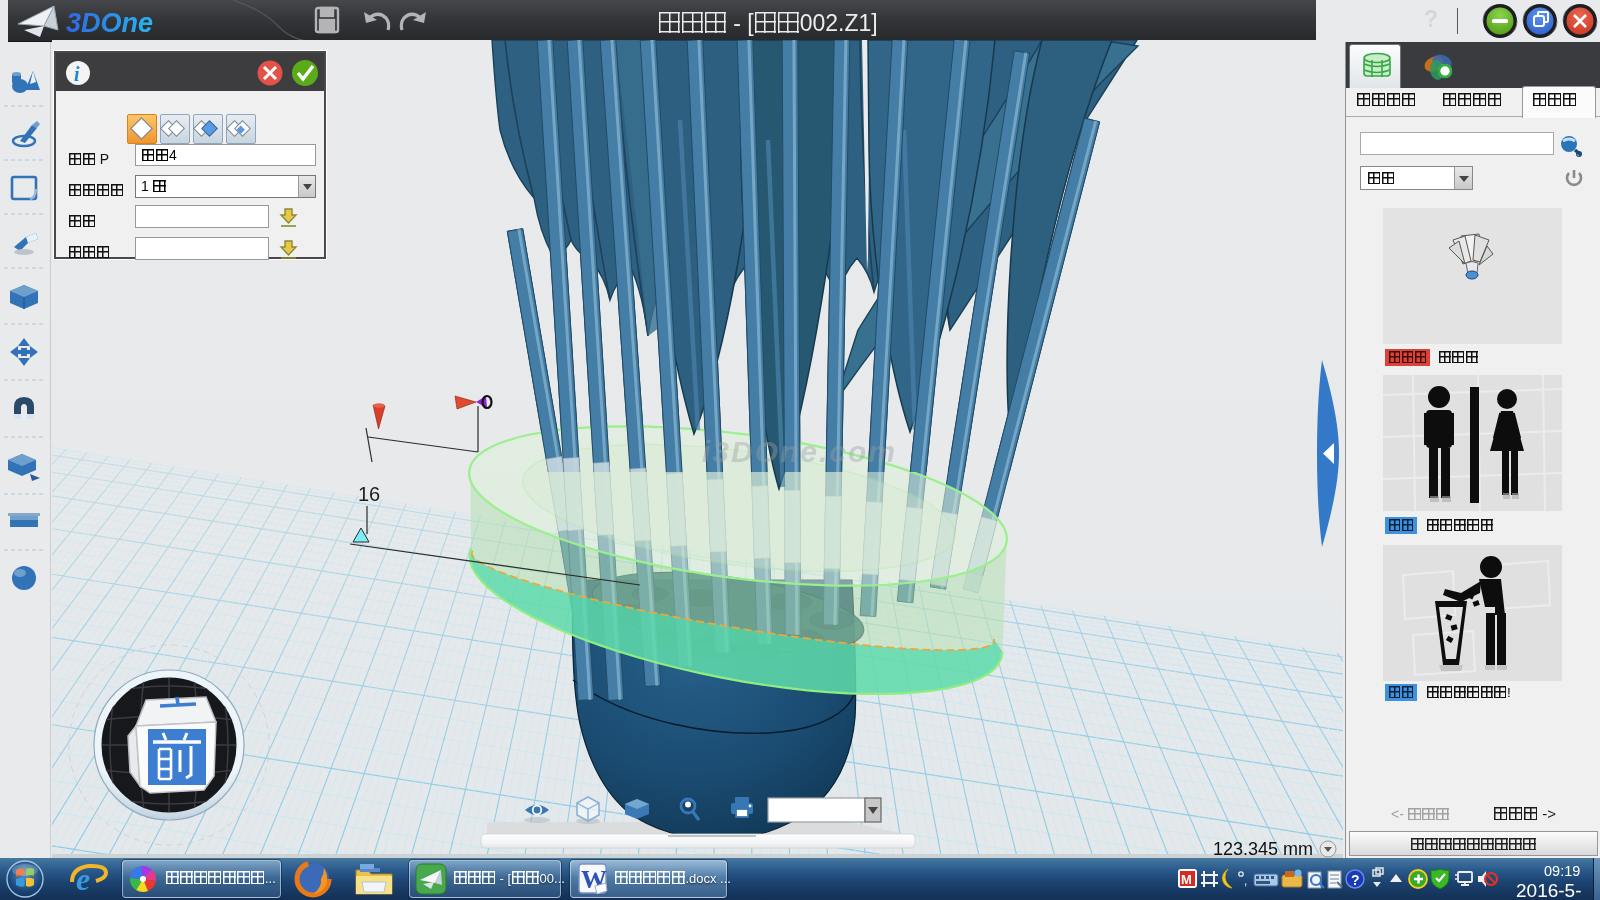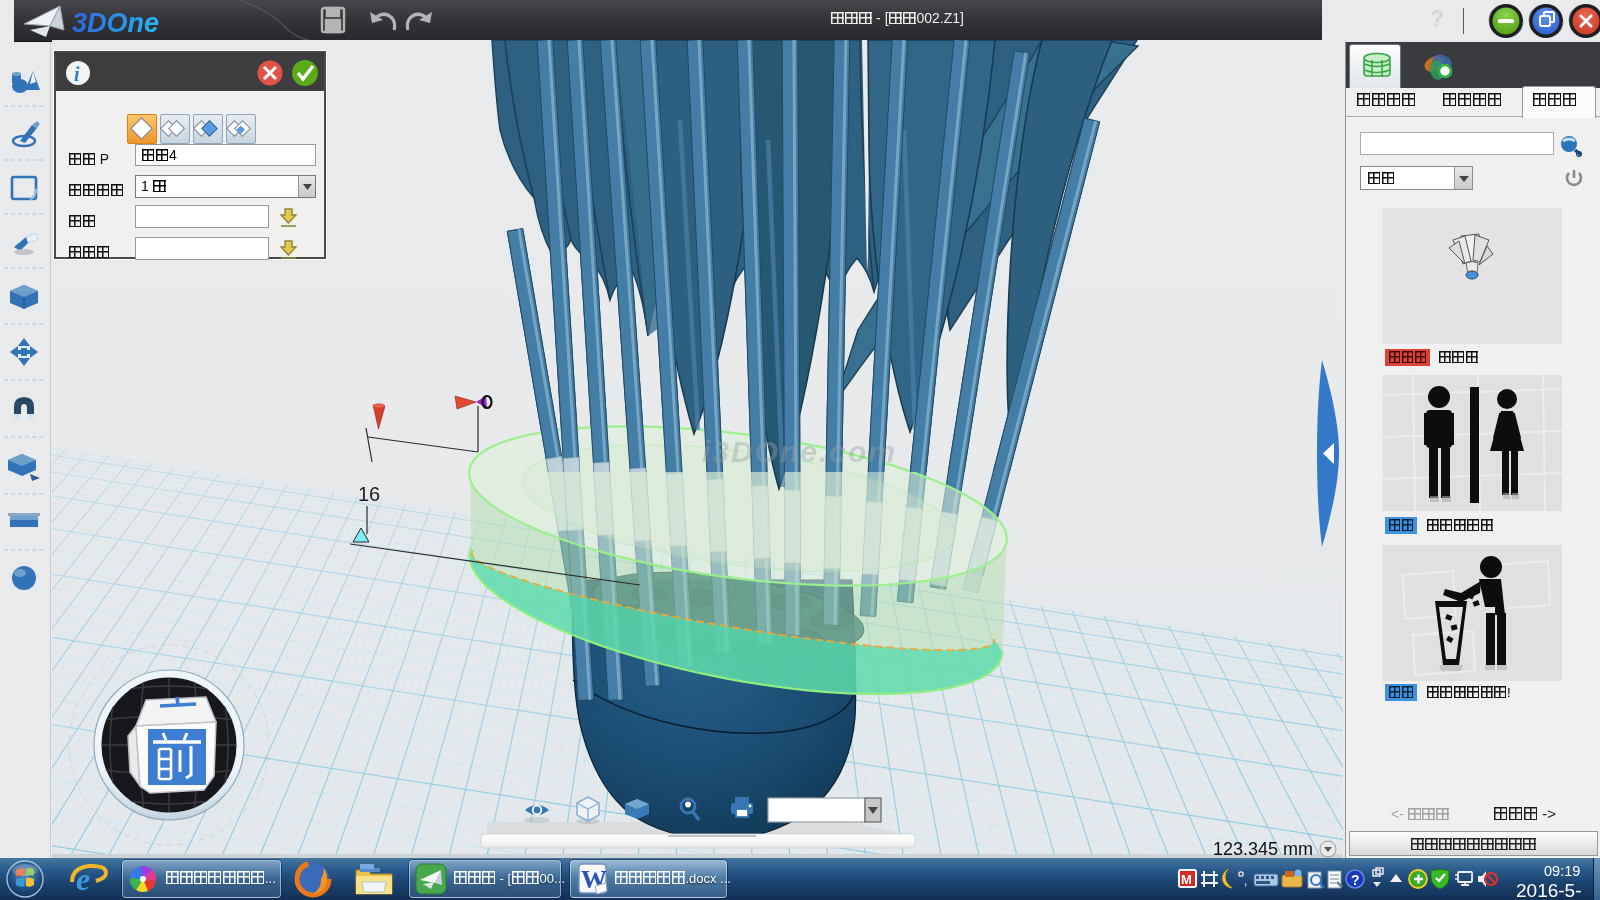--- a/index.html
+++ b/index.html
@@ -6,21 +6,21 @@
 .cj{display:inline-block;width:0.9em;height:0.9em;margin:0 0.05em;vertical-align:-0.08em;
 background:
 linear-gradient(currentColor,currentColor) 50% 0/1.5px 100% no-repeat,
 linear-gradient(currentColor,currentColor) 0 0/100% 1.5px no-repeat,
 linear-gradient(currentColor,currentColor) 0 46%/100% 1.5px no-repeat,
 linear-gradient(currentColor,currentColor) 0 100%/100% 1.5px no-repeat,
 linear-gradient(currentColor,currentColor) 0 0/1.5px 100% no-repeat,
 linear-gradient(currentColor,currentColor) 100% 0/1.5px 100% no-repeat}
 </style></head><body>
 
-<div class="abs" style="left:14px;top:0;width:1308px;height:42px;background:linear-gradient(#46474b,#353639 45%,#27282c);border-bottom:1px solid #151518">
+<div class="abs" style="left:8px;top:0;width:1308px;height:42px;background:linear-gradient(#46474b,#353639 45%,#27282c);border-bottom:1px solid #151518">
  <svg class="abs" style="left:6px;top:4px" width="230" height="36" viewBox="0 0 230 36">
   <defs>
         <linearGradient id="lg3d" x1="0" y1="0" x2="1" y2="0">
           <stop offset="0" stop-color="#2f66dd"></stop>
           <stop offset="1" stop-color="#29b5f2"></stop>
         </linearGradient>
       </defs>
   <path d="M 4,20 L 40,2 L 30,22 Z" fill="#eef2f6" stroke="#9aa4ac" stroke-width="1"></path>
   <path d="M 40,2 L 30,22 L 44,26 Z" fill="#c9d2da" stroke="#9aa4ac" stroke-width="1"></path>
   <path d="M 10,26 L 30,22 L 26,33 Z" fill="#dfe6ec"></path>
@@ -33,21 +33,21 @@
   <g stroke="#b4b4b6" fill="none" stroke-width="2.4">
    <rect x="8" y="2" width="22" height="24" rx="2"></rect>
         <rect x="13" y="2" width="12" height="8" fill="#b4b4b6"></rect>
         <rect x="12" y="14" width="14" height="12" fill="#b4b4b6"></rect>
    <path d="M 60,13 Q 70,4 78,12 Q 82,17 80,24" stroke-width="3.2"></path>
    <path d="M 56,6 L 58,17 L 69,14 Z" fill="#b4b4b6" stroke="none"></path>
    <path d="M 114,13 Q 104,4 96,12 Q 92,17 94,24" stroke-width="3.2"></path>
    <path d="M 118,6 L 116,17 L 105,14 Z" fill="#b4b4b6" stroke="none"></path>
   </g>
  </svg>
- <div class="abs" style="left:650px;top:10px;width:300px;color:#ececec;font-size:14px;text-align:right"><i class="cj"></i><i class="cj"></i><i class="cj"></i> - [<i class="cj"></i><i class="cj"></i>002.Z1]</div>
+ <div class="abs" style="left:650px;top:10px;width:300px;color:#ececec;font-size:23px;text-align:left"><i class="cj"></i><i class="cj"></i><i class="cj"></i> - [<i class="cj"></i><i class="cj"></i>002.Z1]</div>
  <div class="abs" style="left:1416px;top:6px;color:#d6d6d6;font-size:23px;font-weight:bold">?</div>
  <div class="abs" style="left:1449px;top:8px;width:1px;height:26px;background:#58595d"></div>
  <svg class="abs" style="left:1470px;top:2px" width="125" height="40" viewBox="0 0 125 40">
   <defs>
    <radialGradient id="wbg1" cx="0.5" cy="0.3" r="0.8">
           <stop offset="0" stop-color="#8cd44e"></stop>
           <stop offset="1" stop-color="#4f9a12"></stop>
         </radialGradient>
    <radialGradient id="wbg2" cx="0.5" cy="0.3" r="0.8">
           <stop offset="0" stop-color="#5e94ee"></stop>

